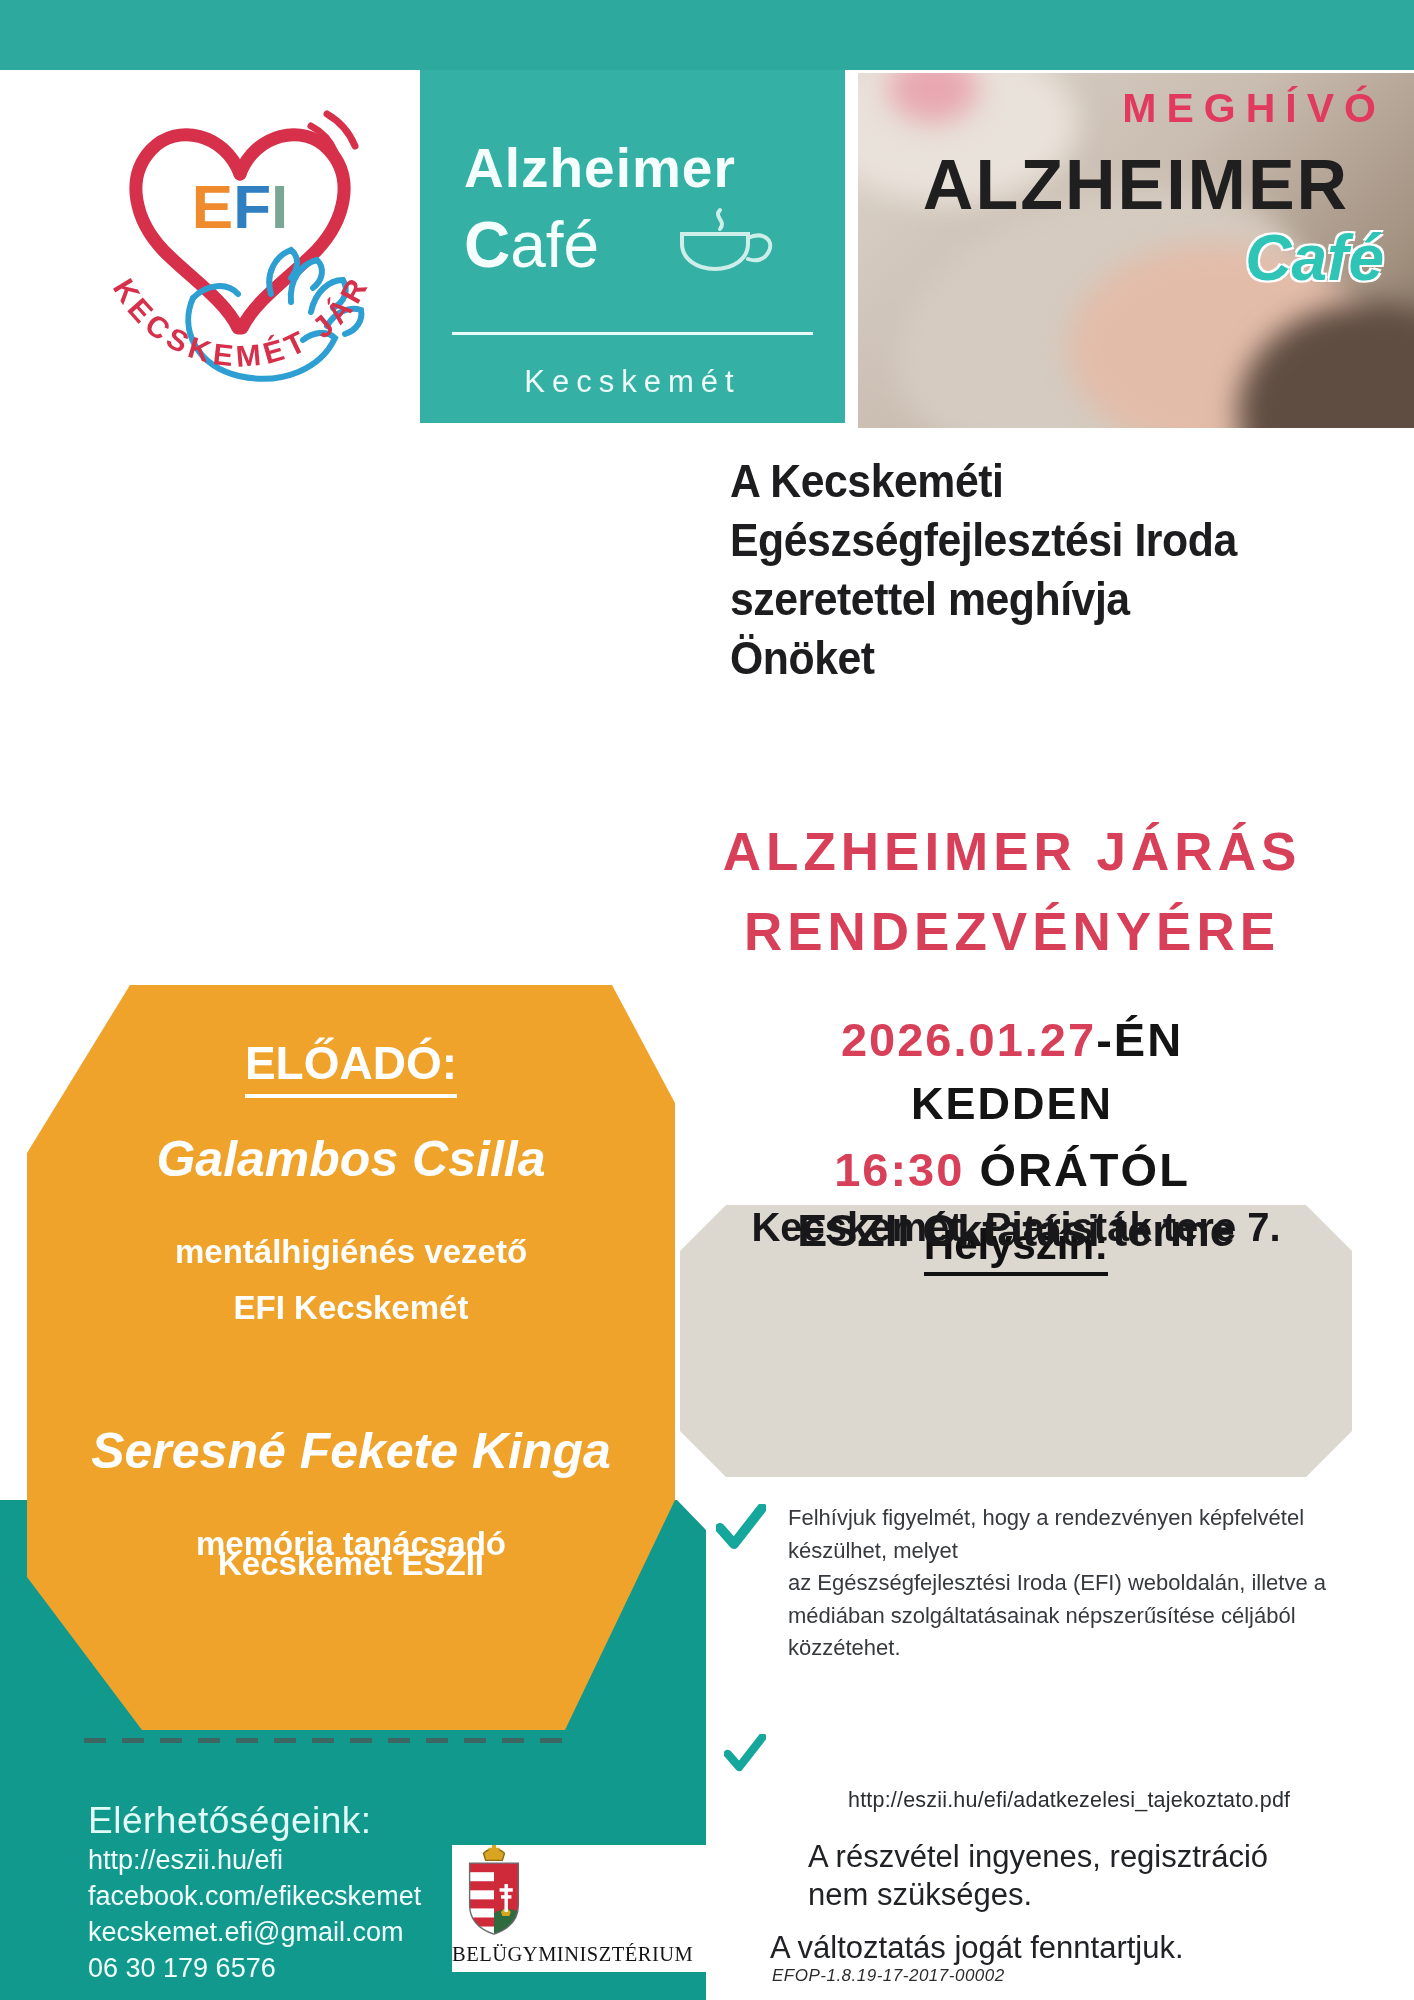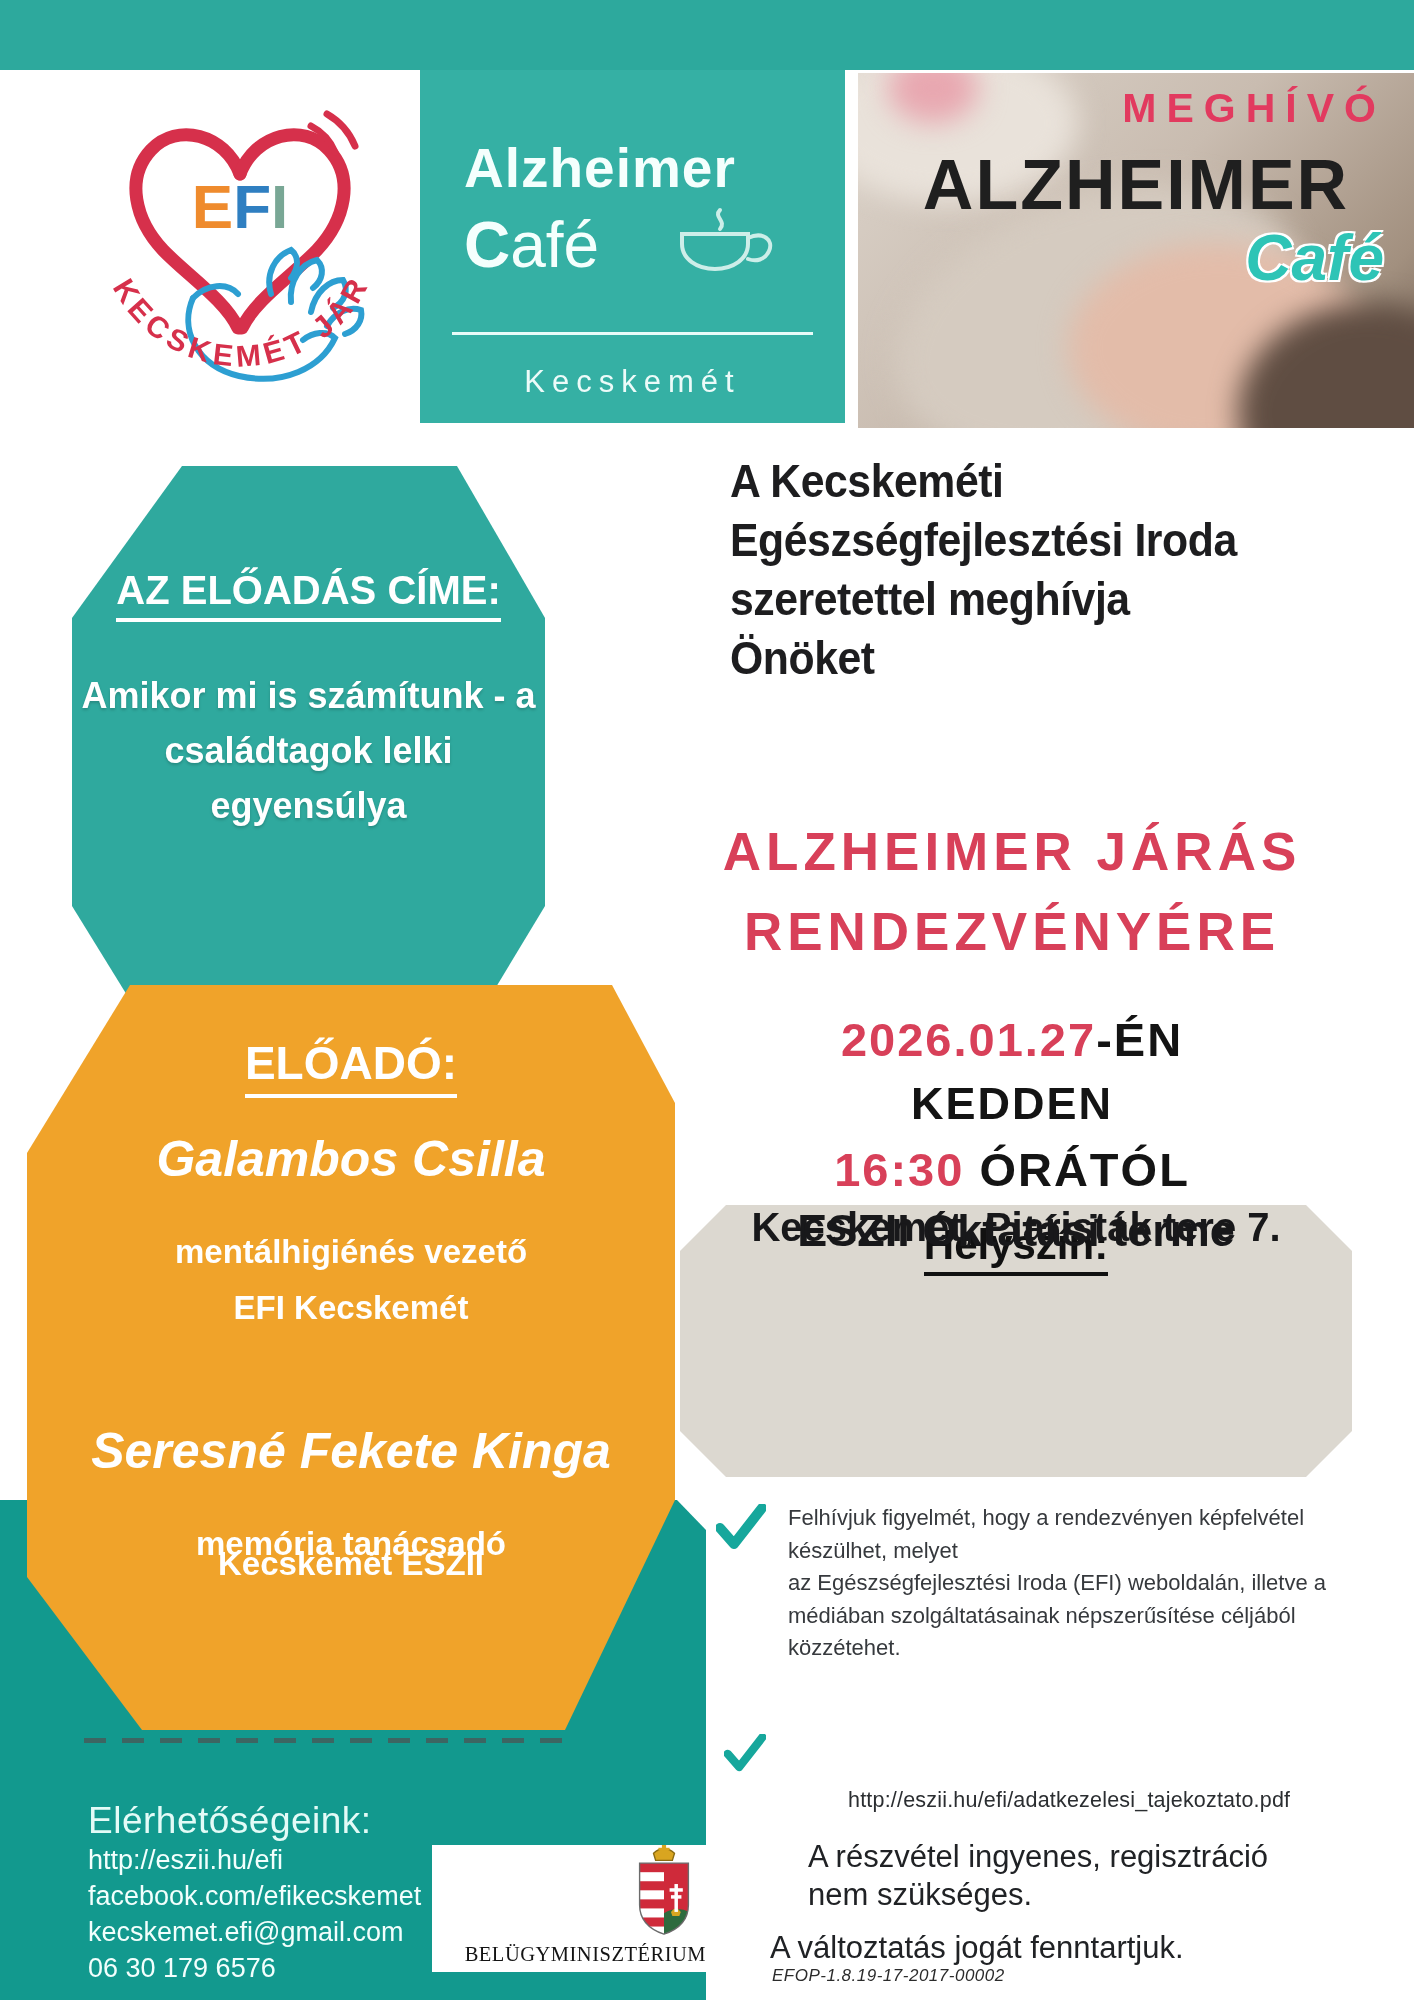--- a/index.html
+++ b/index.html
@@ -91,21 +91,21 @@
   
   .bottom-block{ position:absolute; left:0; top:1500px; width:706px; height:500px; background:#12998e;
       clip-path:polygon(0 0, 677px 0, 706px 30px, 706px 500px, 0 500px); }
   .dashes{ position:absolute; left:84px; top:1738px; width:482px; height:5px;
       background:repeating-linear-gradient(90deg,#3d6562 0 22px, transparent 22px 38px); }
   .contact-head{ position:absolute; left:88px; top:1800px; font-size:37px; color:#e3fbf7; letter-spacing:.5px; }
   .contact-links{ position:absolute; left:88px; top:1842px; font-size:27px; color:#f2fffd; line-height:36px; font-weight:400; }
   .contact-links div{ white-space:nowrap; }
 
   
-  .ministry{ position:absolute; left:432px; top:1845px; width:274px; height:127px; background:#ffffff; text-align:right; }
+  .ministry{ position:absolute; left:452px; top:1845px; width:274px; height:127px; background:#ffffff; text-align:left; }
   .ministry .name{ font-family:"Liberation Serif", serif; font-size:20.5px; color:#141414; letter-spacing:.5px; margin-top:2px; }
 </style>
 </head>
 <body>
 
 <div id="poster">
 
   <div class="top-band"></div>
 
   <div class="efi-logo">
@@ -152,28 +152,20 @@
     <div class="blob b3"></div>
     <div class="blob b4"></div>
     <div class="blob b5"></div>
     <div class="kicker">MEGHÍVÓ</div>
     <div class="big">ALZHEIMER</div>
     <div class="script">Café</div>
   </div>
 
   <div class="bottom-block"></div>
 
-  <div class="talk-octagon">
-    <div class="talk-heading"><span>AZ ELŐADÁS CÍME:</span></div>
-    <div class="talk-title">
-      <div>Amikor mi is számítunk - a</div>
-      <div>családtagok lelki</div>
-      <div>egyensúlya</div>
-    </div>
-  </div>
 
   <div class="speakers-octagon">
     <div class="heading"><span>ELŐADÓ:</span></div>
     <div class="sp-name n1">Galambos Csilla</div>
     <div class="sp-role r1a">mentálhigiénés vezető</div>
     <div class="sp-role r1b">EFI Kecskemét</div>
     <div class="sp-name n2">Seresné Fekete Kinga</div>
     <div class="sp-role r2a">memória tanácsadó</div>
     <div class="sp-role r2b">Kecskemét ESZII</div>
   </div>

